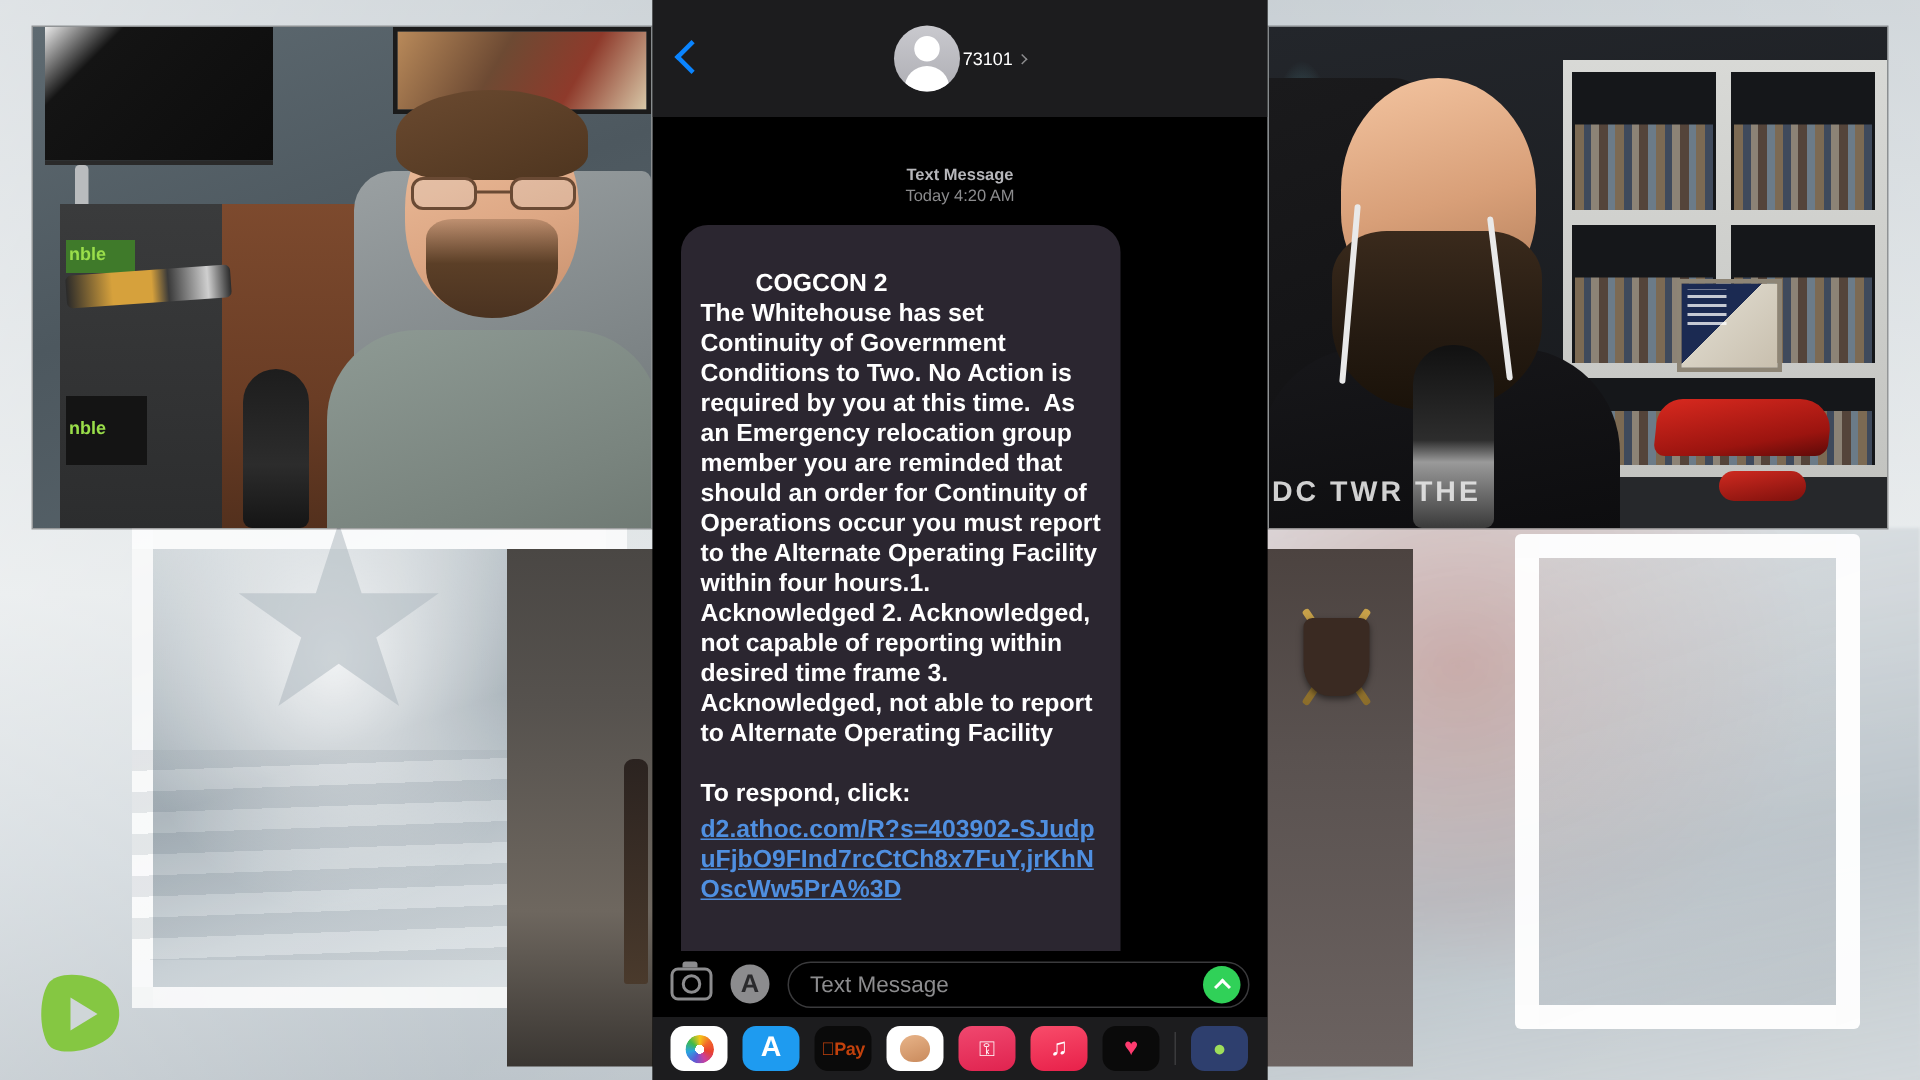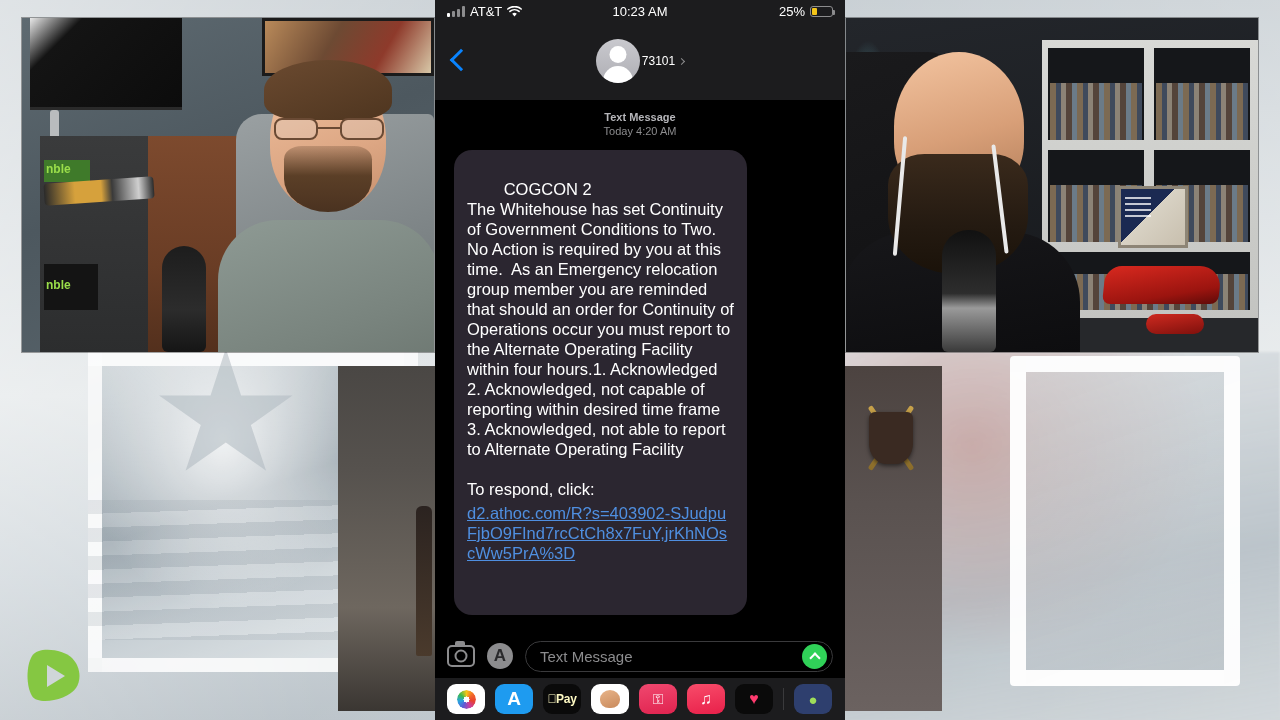--- a/index.html
+++ b/index.html
@@ -212,21 +212,21 @@
   .cchev{ width:5px; height:5px; border-top:1.4px solid #8c8c8e; border-right:1.4px solid #8c8c8e; transform:rotate(45deg); }
 
   .thread{ position:absolute; top:100px; left:0; right:0; bottom:86px; background:#000; padding:10px 0 0; overflow:hidden; }
   .ts{ text-align:center; color:#8c8c8e; font-size:11px; line-height:14px; margin-bottom:12px; }
   .ts b{ color:#b6b6ba; font-weight:bold; }
 
   .bubble{
     margin-left:19px; max-width:293px; background:#2b2630;
     border-radius:18px; padding:9px 13px 12px;
     color:#fff; font-size:16.5px; line-height:20px;
-    white-space:pre-wrap; word-break:break-word;
+    white-space:pre-wrap; word-break:break-word;font-weight:bold;
   }
   .bubble .link{ color:#4f8fe0; text-decoration:underline; display:block; margin-top:4px; word-break:break-all; }
   .bubble .spacer{ display:block; height:20px; }
 
   .inputbar{
     position:absolute; left:0; right:0; bottom:42px; height:44px;
     background:#000; display:flex; align-items:center; gap:12px; padding:0 12px;
   }
   .cam-btn{ width:28px; height:22px; border:2.5px solid #8c8c8e; border-radius:5px; position:relative; flex:none; cursor:pointer; }
   .cam-btn:before{ content:""; position:absolute; left:50%; top:50%; transform:translate(-50%,-50%); width:9px; height:9px; border:2.5px solid #8c8c8e; border-radius:50%; }
@@ -249,21 +249,21 @@
   }
   .dicon{ width:38px; height:30px; border-radius:9px; flex:none; display:flex; align-items:center; justify-content:center; font-size:13px; cursor:pointer; position:relative; }
   .d-photos{ background:#fff; }
   .d-photos:before{
     content:""; width:19px; height:19px; border-radius:50%;
     background:conic-gradient(#f5c518,#f2682a,#e8402f,#c83fa0,#5b5bd6,#29a3e0,#3fba4a,#f5c518);
     -webkit-mask: radial-gradient(circle at center, transparent 22%, #000 23%);
             mask: radial-gradient(circle at center, transparent 22%, #000 23%);
   }
   .d-appstore{ background:#1e9bf0; color:#fff; font-size:19px; font-weight:bold; }
-  .d-pay{ background:#0a0a0a; color:#fef9c3; font-size:12px; font-weight:600; letter-spacing:-.3px; }
+  .d-pay{ background:#0a0a0a; color:#c2410c; font-size:12px; font-weight:600; letter-spacing:-.3px; }
   .d-memoji{ background:#fff; overflow:hidden; }
   .d-memoji:before{ content:""; width:20px; height:18px; border-radius:50% 50% 45% 45%; background:linear-gradient(160deg,#e8b489,#c98a5c); }
   .d-images{ background:linear-gradient(170deg,#f0486f,#e0234f); color:#fff; font-size:14px; }
   .d-music{ background:linear-gradient(170deg,#f84c6a,#e8204a); color:#fff; font-size:16px; }
   .d-touch{ background:#0a0a0a; color:#fe3b6f; font-size:16px; }
   .d-more{ background:#2e3f6e; color:#9ede5a; font-size:15px; }
   .ddiv{ width:1px; height:22px; background:#3a3a3c; flex:none; }
 </style>
 </head>
 <body>
@@ -340,47 +340,25 @@
     <div class="R-desk"></div>
     <div class="R-car"></div>
     <div class="R-car2"></div>
     <div class="R-chair"></div>
     <div class="R-hoodie"></div>
     <div class="R-head"></div>
     <div class="R-beard"></div>
     <div class="R-earbud"></div>
     <div class="R-earbud2"></div>
     <div class="R-mic"></div>
+    <div class="R-tee-text">DC TWR  THE</div>
   </div>
 
   <div class="phone">
 
-    <div class="statusbar">
-      <div class="sb-left">
-        <span class="bars">
-            <i></i>
-            <i></i>
-            <i></i>
-            <i></i>
-          </span>
-        <span class="carrier">AT&amp;T</span>
-        <svg width="15" height="11" viewBox="0 0 15 11">
-          <path d="M7.5 10.4 L5.2 7.8 a3.6 3.6 0 0 1 4.6 0 Z" fill="#fff"></path>
-          <path d="M2.9 5.4 a7 7 0 0 1 9.2 0" stroke="#fff" stroke-width="1.6" fill="none" stroke-linecap="round"></path>
-          <path d="M0.8 3.0 a10.5 10.5 0 0 1 13.4 0" stroke="#fff" stroke-width="1.6" fill="none" stroke-linecap="round"></path>
-        </svg>
-      </div>
-      <div class="sb-time">10:23 AM</div>
-      <div class="sb-right">
-        <span>25%</span>
-        <span class="batt">
-            <i></i>
-          </span>
-      </div>
-    </div>
 
     <div class="navbar">
       <div class="back"></div>
       <div class="contact">
         <div class="avatar">
           <span class="ah"></span>
             <span class="ab"></span>
         </div>
         <div class="cname">
           <span>73101</span>

